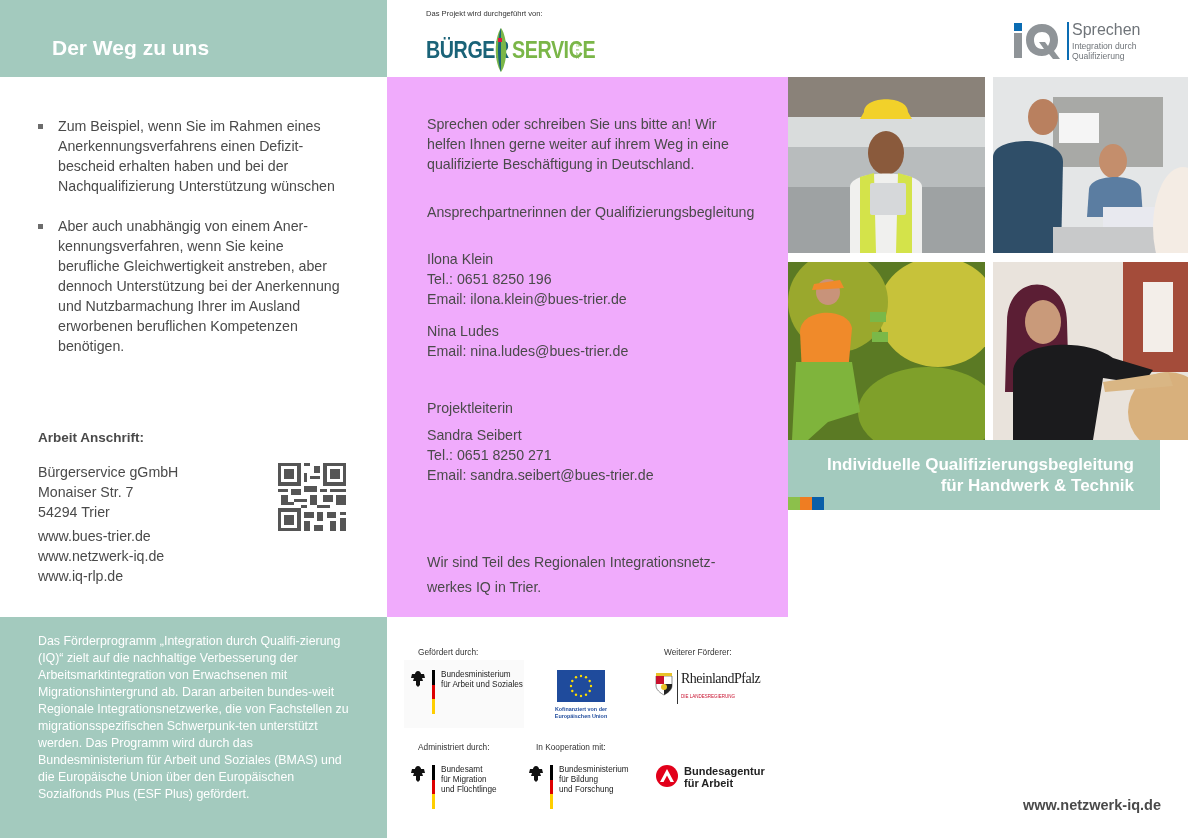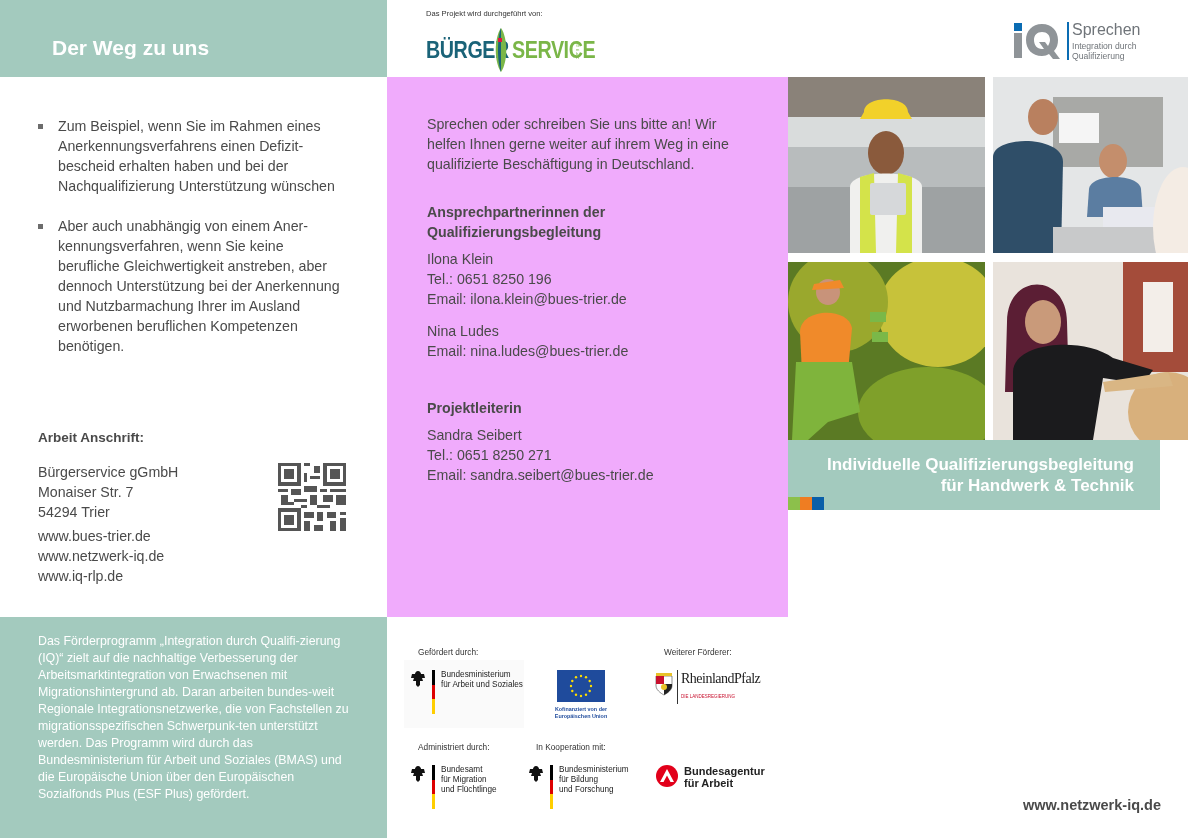--- a/index.html
+++ b/index.html
@@ -22,21 +22,21 @@
   .qr { left: 278px; top: 463px; width: 68px; height: 68px; }
 
   .left-footer { left: 0; top: 617px; width: 387px; height: 221px; background: #a3cabe; }
   .left-footer p { position: absolute; left: 38px; top: 16px; width: 312px; font-size: 12.4px; line-height: 17px; color: #ffffff; }
 
   
   .mid-top-label { left: 426px; top: 9px; font-size: 7.6px; color: #333; }
   .buerger-logo { left: 426px; top: 28px; height: 44px; width: 160px; }
   .mid-panel { left: 387px; top: 77px; width: 401px; height: 540px; background: #f0abfc; }
   .mid-panel .block { position: absolute; left: 40px; width: 330px; font-size: 14.2px; line-height: 20px; color: #4a4a4a; }
-  .mid-panel .bold { font-weight: bold; }
+  .mid-panel .bold { font-weight: normal; }
 
   .funder-label { font-size: 8.3px; color: #333; position: absolute; margin-left: 8px; }
   .logo-box { position: absolute; background: #fafafa; }
   .gov-logo { position: absolute; display: flex; align-items: flex-start; gap: 6px; }
   .gov-logo .eagle { width: 16px; height: 18px; }
   .gov-logo .flagbar { width: 3px; height: 44px; background: linear-gradient(to bottom, #000 0 33%, #dd0000 33% 66%, #ffce00 66% 100%); }
   .gov-logo .text { font-size: 8.2px; line-height: 10px; color: #222; }
 
   
   .iq-logo { left: 1014px; top: 22px; width: 150px; height: 42px; }
@@ -142,20 +142,21 @@
     <div>Email: nina.ludes@bues-trier.de</div>
   </div>
 
   <div class="block bold" style="top:321px;">Projektleiterin</div>
   <div class="block" style="top:348px;">
     <div>Sandra Seibert</div>
     <div>Tel.: 0651 8250 271</div>
     <div>Email: sandra.seibert@bues-trier.de</div>
   </div>
 
+  <div class="block" style="top:473px;line-height:25px;">Wir sind Teil des Regionalen Integrationsnetz-werkes IQ in Trier.</div>
 </div>
 
 <div class="funder-label" style="left:410px;top:647px;">Gefördert durch:</div>
 <div class="logo-box" style="left:404px;top:660px;width:120px;height:68px;">
   <div class="gov-logo" style="left:6px;top:10px;">
     <svg class="eagle" viewBox="0 0 16 18">
         <path d="M8 1 C6 1 5 3 5 4 L2 4 L1 8 L4 8 L3 11 L6 11 L6 15 L8 17 L10 15 L10 11 L13 11 L12 8 L15 8 L14 4 L11 4 C11 3 10 1 8 1Z" fill="#111"></path>
       </svg>
     <div class="flagbar"></div>
     <div class="text">

